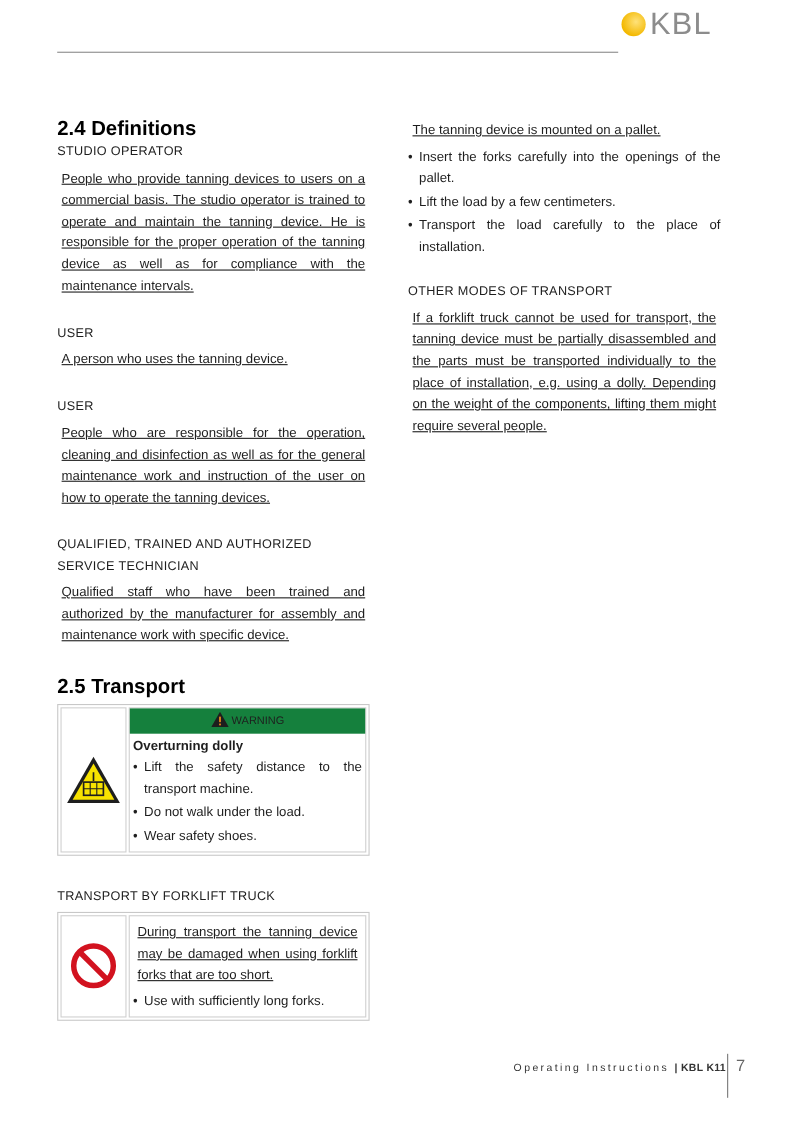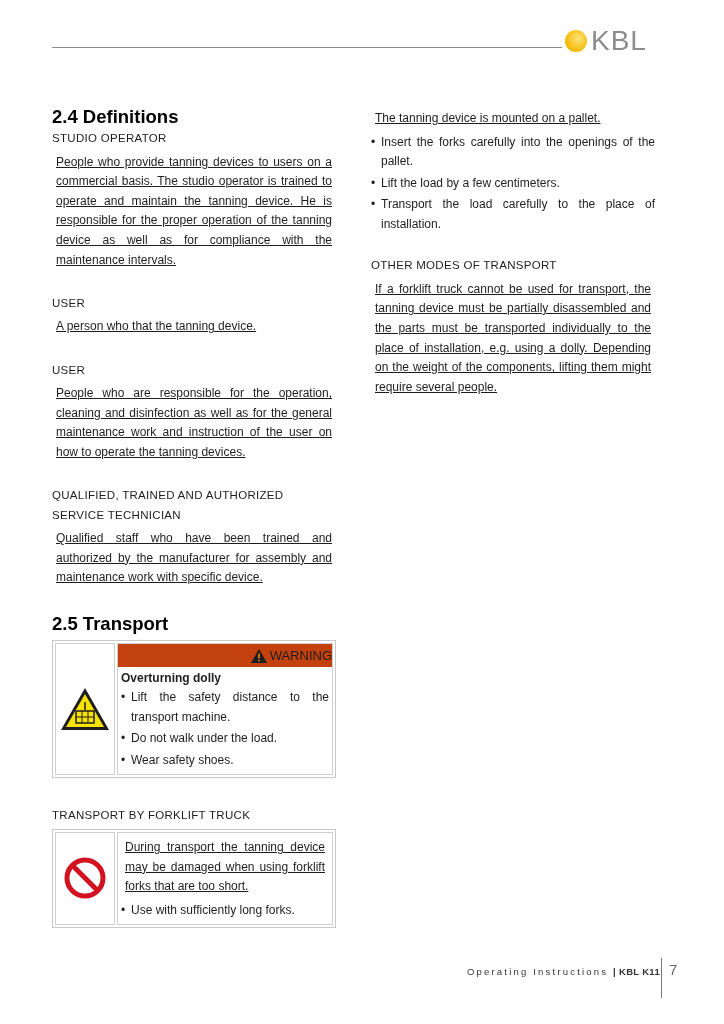--- a/index.html
+++ b/index.html
@@ -1,34 +1,34 @@
 <!DOCTYPE html>
 <html><head>
 <meta charset="utf-8">
 <style>
   html,body{margin:0;padding:0;background:#fff;}
   body{width:724px;height:1024px;position:relative;overflow:hidden;font-family:"Liberation Sans",sans-serif;color:#1e1e1e;}
   .hline{position:absolute;left:52px;top:47px;width:510px;height:1px;background:#8a8a8a;}
-  .logo{position:absolute;left:565px;top:27px;display:flex;align-items:center;text-align:right;}
+  .logo{position:absolute;left:565px;top:8px;display:flex;align-items:center;text-align:right;}
   .logo .sun{width:22px;height:22px;border-radius:50%;background:radial-gradient(circle at 60% 40%,#ffe27a,#f3b800 70%);}
   .logo .txt{font-size:28px;color:#8c8c8c;letter-spacing:1px;margin-left:4px;line-height:28px;}
   .col{position:absolute;top:105px;width:284px;font-size:12px;line-height:19.6px;}
   .left{left:52px;}
   .right{left:371px;}
   h2{color:#000000;font-size:18.5px;font-weight:bold;margin:0;line-height:24px;}
   h3{font-size:11.5px;font-weight:normal;margin:0;letter-spacing:0.3px;line-height:19.6px;}
   p{margin:4px;text-align:justify;text-decoration:underline;}
   .gap{height:19.6px;}
   ul{margin:0;padding:0;list-style:none;}
   ul li{position:relative;padding-left:10px;text-align:justify;margin-bottom:2px;}
   ul li::before{content:"•";position:absolute;left:0;}
   .box{border:1px solid #c8c8c8;display:flex;padding:2px;margin-top:4px;}
   .box .iconcell{width:58px;border:1px solid #d0d0d0;display:flex;align-items:center;justify-content:center;}
   .box .content{flex:1;border:1px solid #d0d0d0;margin-left:2px;padding:1px 3px;}
-  .warnhead{background:#c2410c;color:#1e1e1e;text-align:right;font-size:13px;height:23px;line-height:23px;margin:-1px -3px 2px -3px;}
+  .warnhead{background:#15803d;color:#1e1e1e;text-align:center;font-size:10px;height:23px;line-height:23px;margin:-1px -3px 2px -3px;}
   .warnhead svg{vertical-align:-3px;margin-right:3px;}
   .footer{position:absolute;top:966px;right:64px;font-size:9.5px;letter-spacing:2.2px;color:#333;}
   .footer b{letter-spacing:0.3px;}
   .vline{position:absolute;left:661px;top:958px;width:1px;height:40px;background:#777;}
   .pnum{position:absolute;left:669px;top:961px;font-size:15px;color:#666;}
 </style>
 </head>
 <body>
 
 <div class="hline"></div>
@@ -36,21 +36,21 @@
   <div class="sun"></div>
   <div class="txt">KBL</div>
 </div>
 
 <div class="col left">
   <h2>2.4 Definitions</h2>
   <h3>STUDIO OPERATOR</h3>
   <p>People who provide tanning devices to users on a commercial basis. The studio operator is trained to operate and maintain the tanning device. He is responsible for the proper operation of the tanning device as well as for compliance with the maintenance intervals.</p>
   <div class="gap"></div>
   <h3>USER</h3>
-  <p>A person who that the tanning device.</p>
+  <p>A person who uses the tanning device.</p>
   <div class="gap"></div>
   <h3>USER</h3>
   <p>People who are responsible for the operation, cleaning and disinfection as well as for the general maintenance work and instruction of the user on how to operate the tanning devices.</p>
   <div class="gap"></div>
   <h3>QUALIFIED, TRAINED AND AUTHORIZED</h3>
   <h3>SERVICE TECHNICIAN</h3>
   <p>Qualified staff who have been trained and authorized by the manufacturer for assembly and maintenance work with specific device.</p>
   <div class="gap"></div>
   <h2>2.5 Transport</h2>
   <div class="box">

